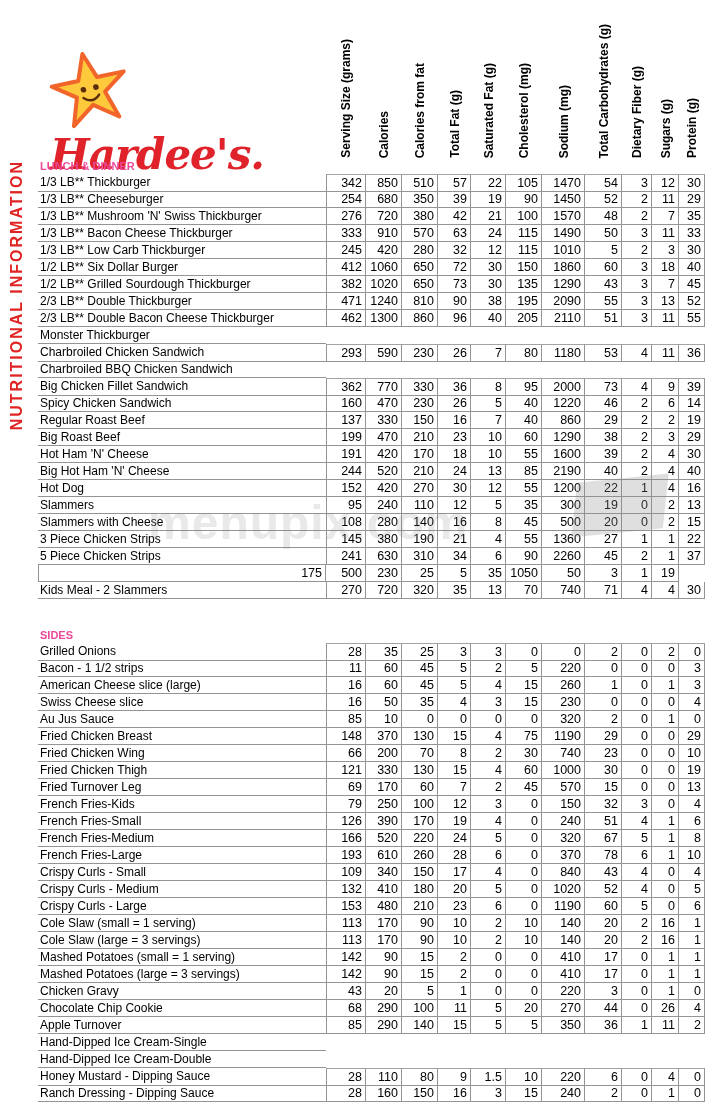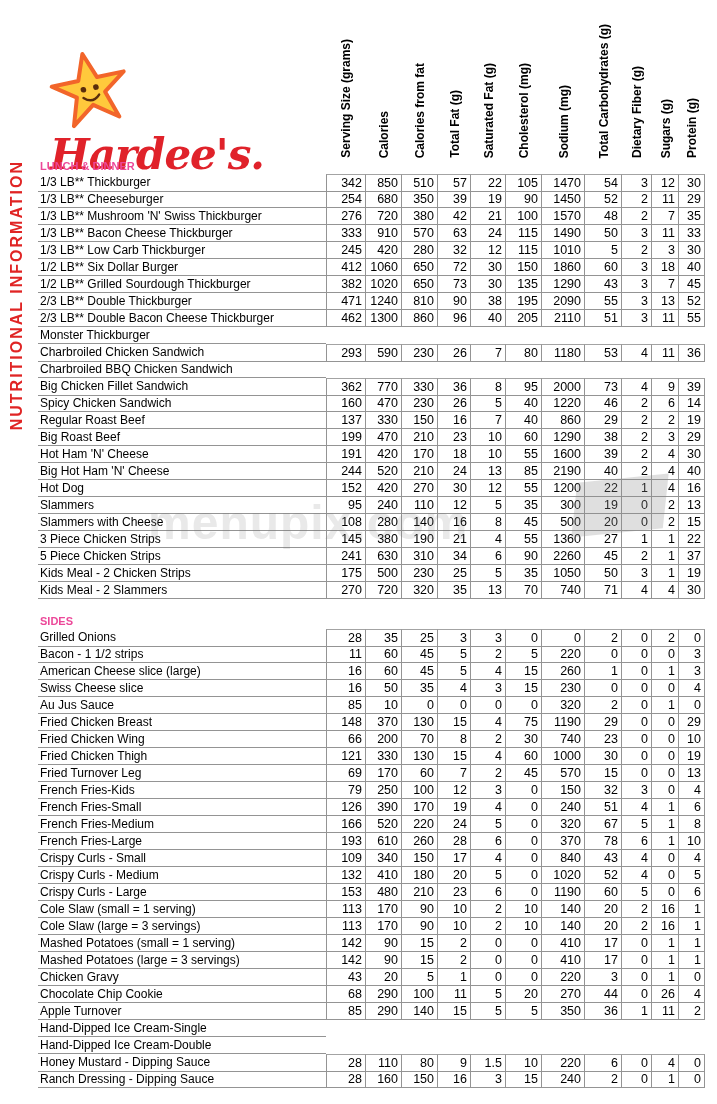--- a/index.html
+++ b/index.html
@@ -17,21 +17,21 @@
             font-size:42px;color:#e0222a;letter-spacing:-1px;line-height:1;}
 
   
   .tablewrap{position:absolute;left:38px;top:6px;width:667px;}
   .cols{display:grid;grid-template-columns:288px 40px 36px 36px 33px 35px 36px 43px 37px 30px 27px 26px;}
   .hgrid{height:152px;}
   .hcell{display:flex;align-items:flex-end;justify-content:center;}
   .hcell span{writing-mode:vertical-rl;transform:rotate(180deg);font-weight:bold;font-size:12px;
               white-space:nowrap;padding-bottom:2px;}
   .section-title{color:#ec4899;font-weight:bold;font-size:11px;height:16px;line-height:16px;padding-left:2px;}
-  .trow + .section-title{margin-top:14px;}
+  .trow + .section-title{margin-top:28px;}
   .trow{height:17px;}
   .tname{font-size:12px;line-height:17px;border-bottom:1px solid #949494;padding-left:2px;
          white-space:nowrap;overflow:hidden;box-sizing:border-box;}
   .tnum{font-size:12.5px;line-height:16px;text-align:right;padding-right:3px;box-sizing:border-box;
         border-right:1px solid #949494;border-bottom:1px solid #949494;}
   .tnum.first{border-left:1px solid #949494;}
   .tnum.topline{border-top:1px solid #a3a3a3;}
   .tnum.blank{border:0;}
 
   
@@ -412,21 +412,20 @@
           <div class="tnum">34</div>
           <div class="tnum">6</div>
           <div class="tnum">90</div>
           <div class="tnum">2260</div>
           <div class="tnum">45</div>
           <div class="tnum">2</div>
           <div class="tnum">1</div>
           <div class="tnum">37</div>
         </div>
         <div class="trow cols">
-          <div class="tname">Kids Meal - 2 Chicken Strips</div>
           <div class="tnum first">175</div>
           <div class="tnum">500</div>
           <div class="tnum">230</div>
           <div class="tnum">25</div>
           <div class="tnum">5</div>
           <div class="tnum">35</div>
           <div class="tnum">1050</div>
           <div class="tnum">50</div>
           <div class="tnum">3</div>
           <div class="tnum">1</div>

